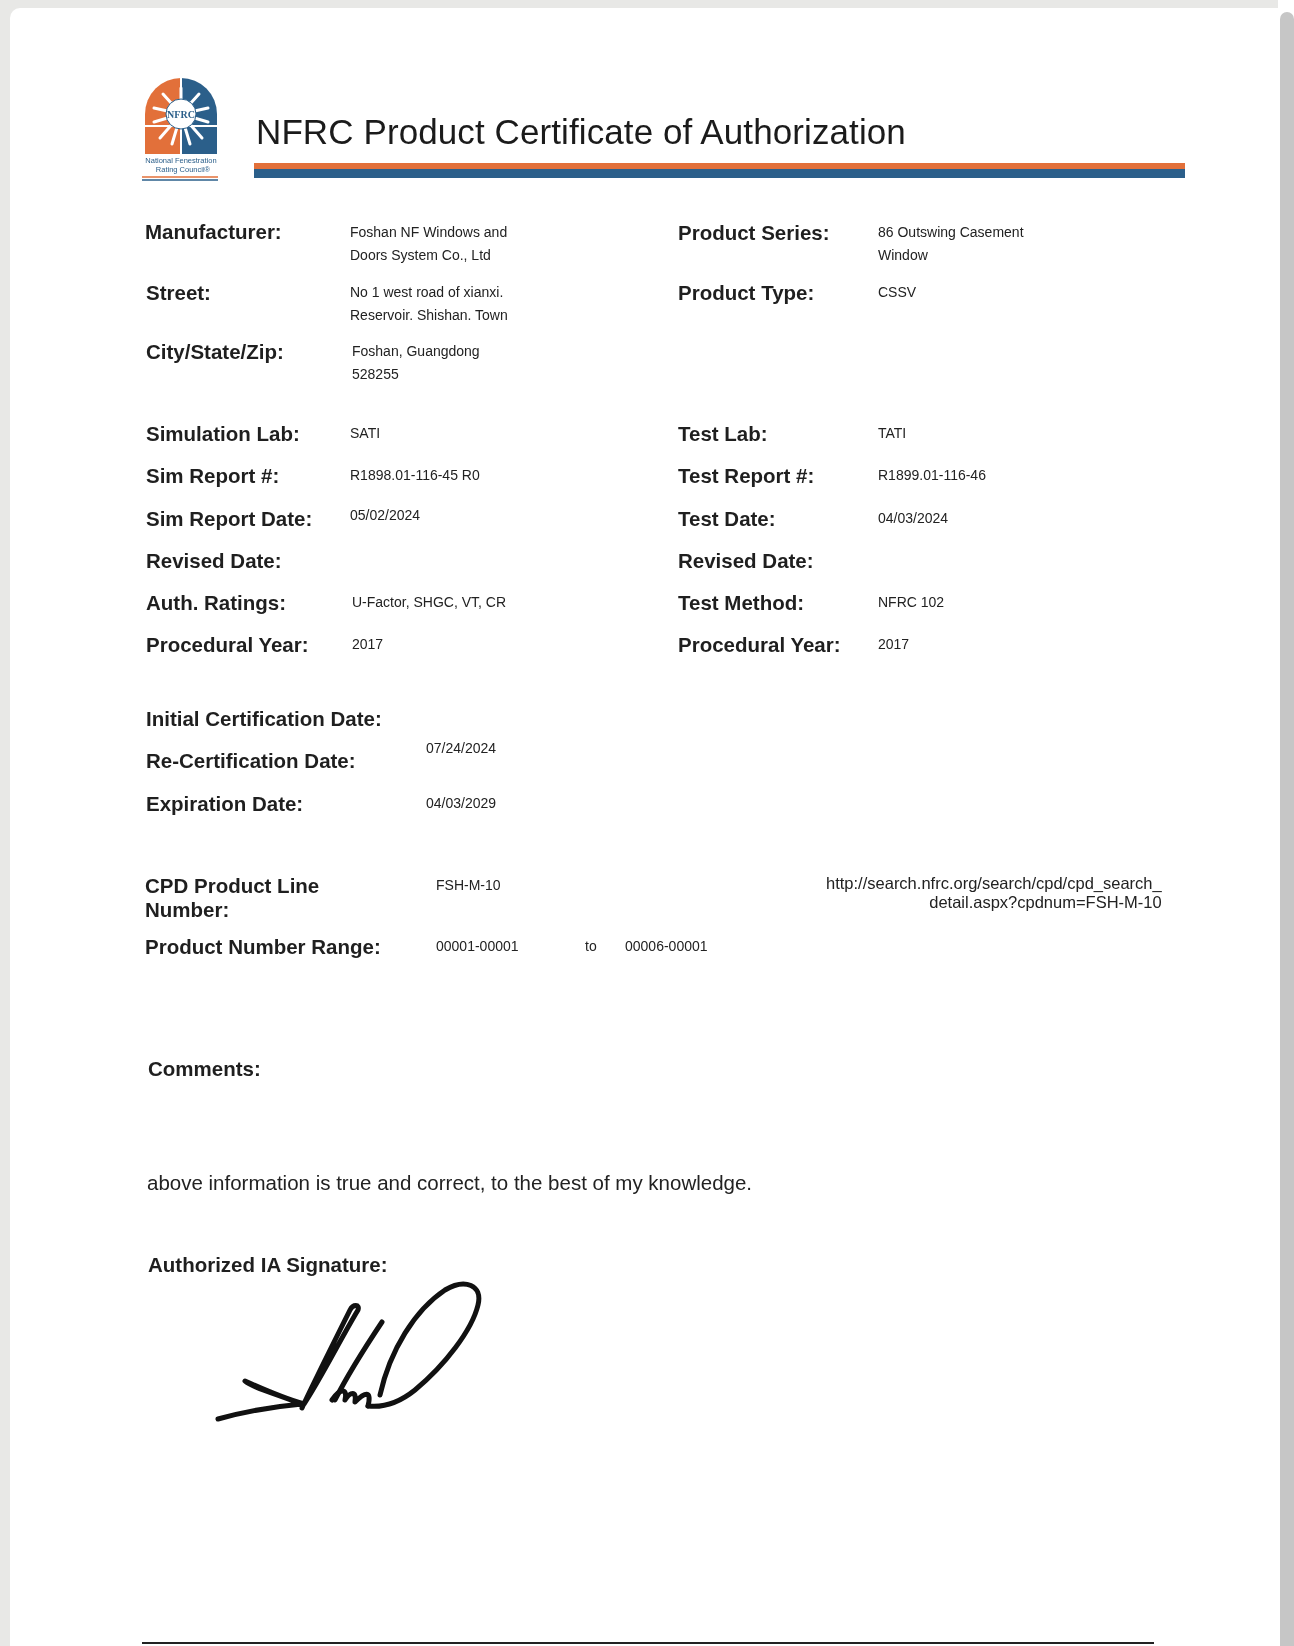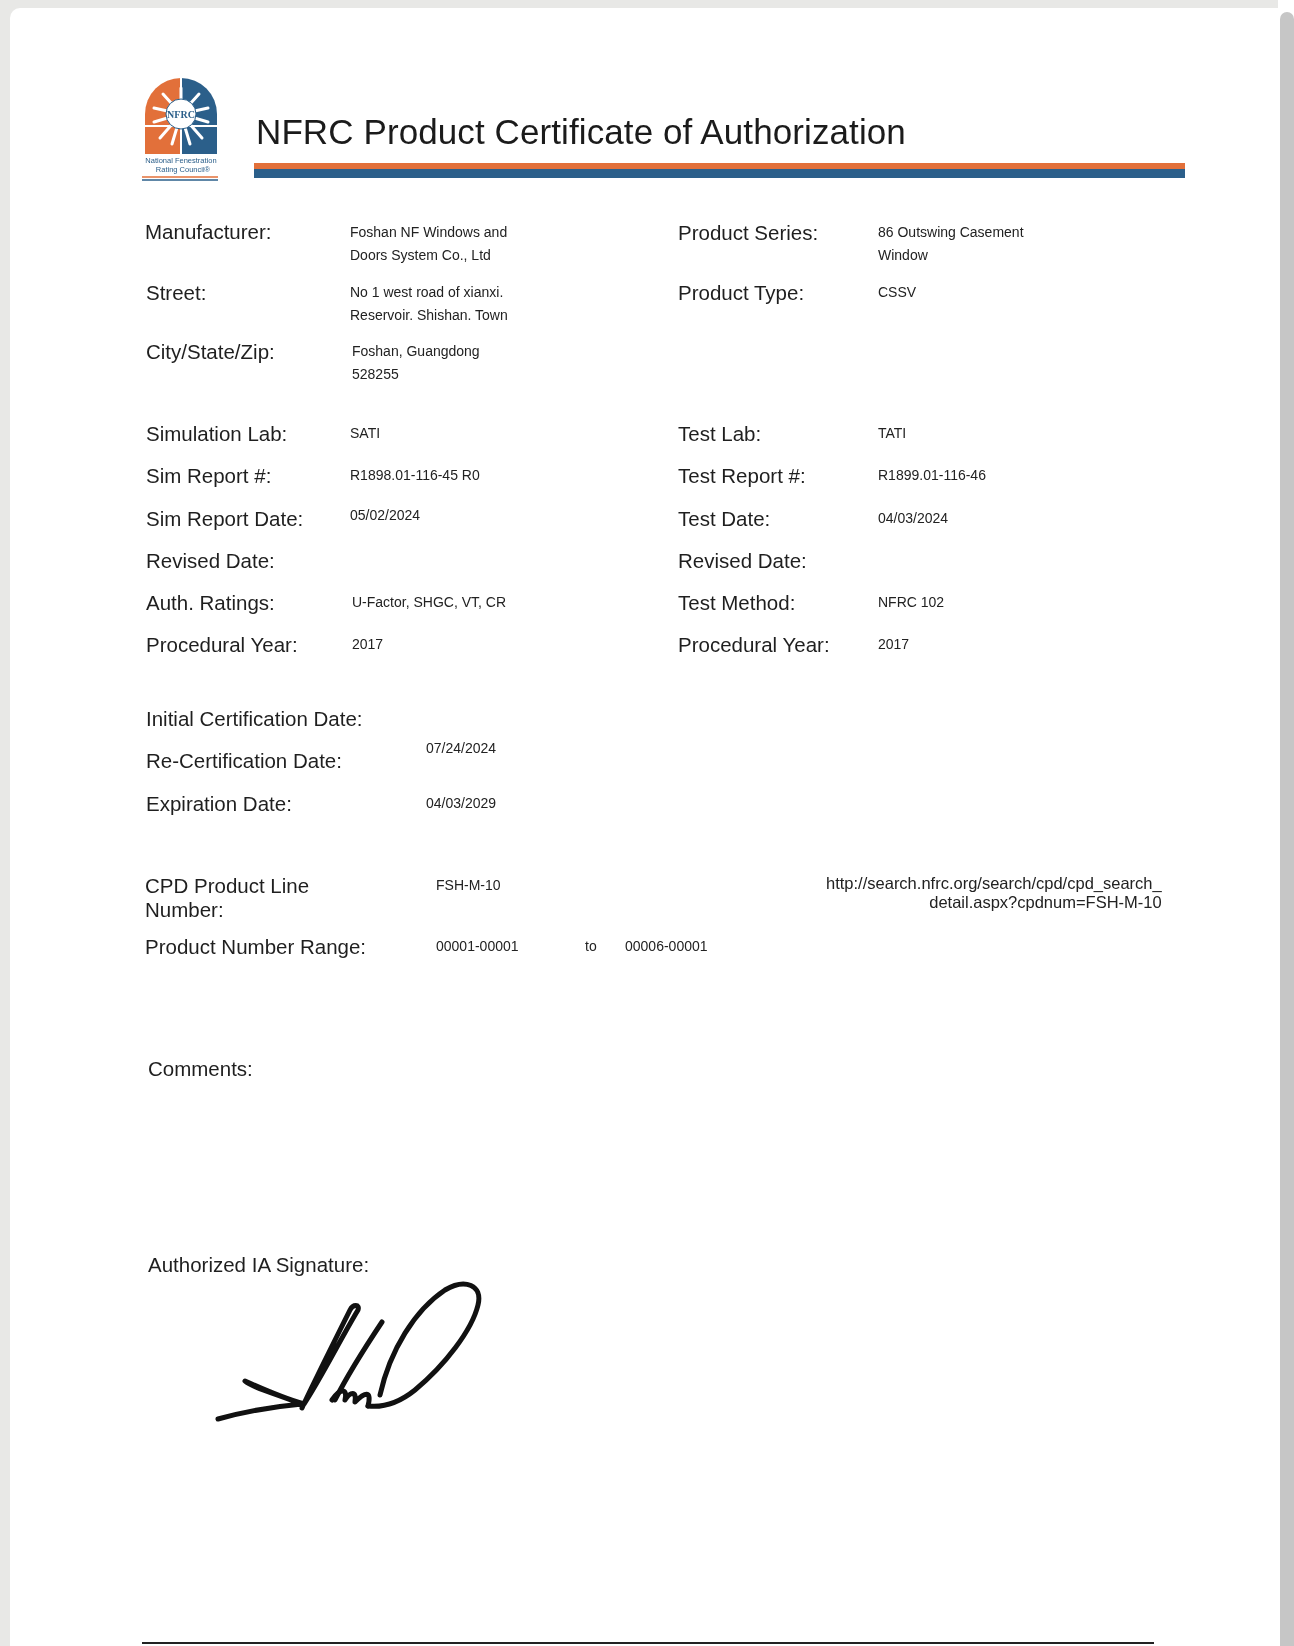--- a/index.html
+++ b/index.html
@@ -12,21 +12,21 @@
     position: absolute; left: 10px; top: 8px; width: 1268px; height: 1660px;
     background: #ffffff; border-top-left-radius: 10px;
   }
   .scrollbar-track { position: absolute; left: 1278px; top: 0; width: 16px; height: 1646px; background: #ffffff; }
   .scrollbar-thumb { position: absolute; left: 1280px; top: 12px; width: 14px; height: 1640px; background: #c6c6c6; border-top-left-radius: 7px; border-top-right-radius: 7px; }
   .abs { position: absolute; }
   .logo { left: 140px; top: 76px; width: 82px; height: 108px; }
   .title { left: 256px; top: 112px; font-size: 35px; font-weight: normal; letter-spacing: 0.1px; white-space: nowrap; color: #1b1b1b; }
   .bar-orange { left: 254px; top: 163px; width: 931px; height: 6px; background: #e2703a; }
   .bar-blue { left: 254px; top: 169px; width: 931px; height: 9px; background: #2b5f8a; }
-  .lbl { font-weight: normal; font-size: 20.5px; white-space: nowrap; color: #1f1f1f; }
+  .lbl { font-weight: bold; font-size: 20.5px; white-space: nowrap; color: #1f1f1f; }
   .val { font-size: 14px; line-height: 23px; color: #222; }
   .url { font-size: 16.5px; line-height: 19px; color: #222; text-align: right; }
   .body-text { font-size: 20.5px; line-height: 23px; color: #222; }
   .bottom-line { left: 142px; top: 1642px; width: 1012px; height: 2px; background: #222; }
 </style>
 </head>
 <body>
 
 <div class="page"></div>
 <div class="scrollbar-track"></div>
@@ -150,20 +150,21 @@
 
 <div class="abs lbl" style="left:145px;top:935px">Product Number Range:</div>
 <div class="abs val" style="left:436px;top:935px">00001-00001</div>
 <div class="abs val" style="left:585px;top:935px">to</div>
 <div class="abs val" style="left:625px;top:935px">00006-00001</div>
 
 <div class="abs lbl" style="left:148px;top:1057px">Comments:</div>
 <div class="abs val" style="left:350px;top:1057px"></div>
 
 <div class="abs body-text" style="left:147px;top:1171px;width:1000px">
+  <div>above information is true and correct, to the best of my knowledge.</div>
 </div>
 
 <div class="abs lbl" style="left:148px;top:1253px">Authorized IA Signature:</div>
 
 <div class="abs" style="left:210px;top:1280px;width:280px;height:150px">
   <svg width="280" height="150" viewBox="0 0 280 150">
     <g fill="none" stroke="#111" stroke-width="5" stroke-linecap="round" stroke-linejoin="round">
       <path d="M8 139 C40 130, 70 126, 92 124 C60 112, 40 106, 35 101 C55 110, 80 120, 94 124 C110 100, 130 60, 148 30 C150 24, 143 24, 140 30 C120 70, 100 110, 92 128"></path>
       <path d="M125 120 C140 90, 160 60, 172 42"></path>
       <path d="M122 120 C130 108, 138 108, 135 120 C140 112, 147 110, 145 122 C155 112, 162 110, 158 126"></path>

